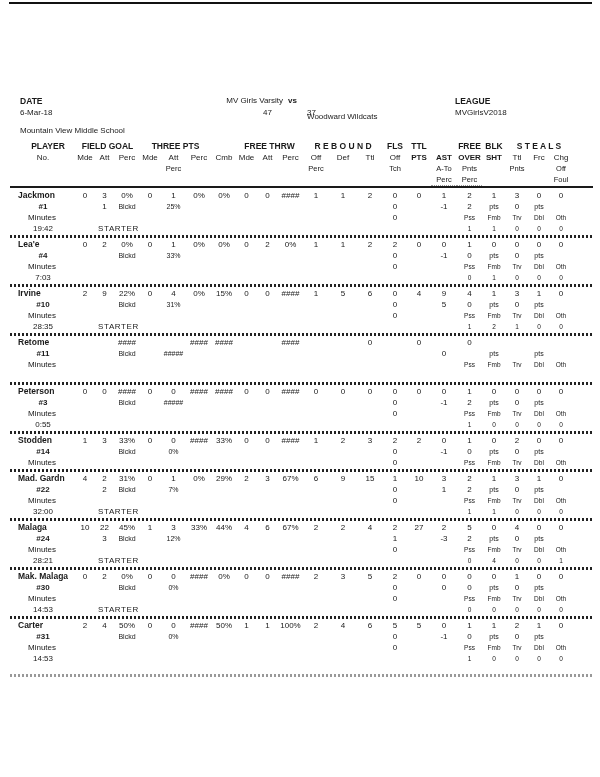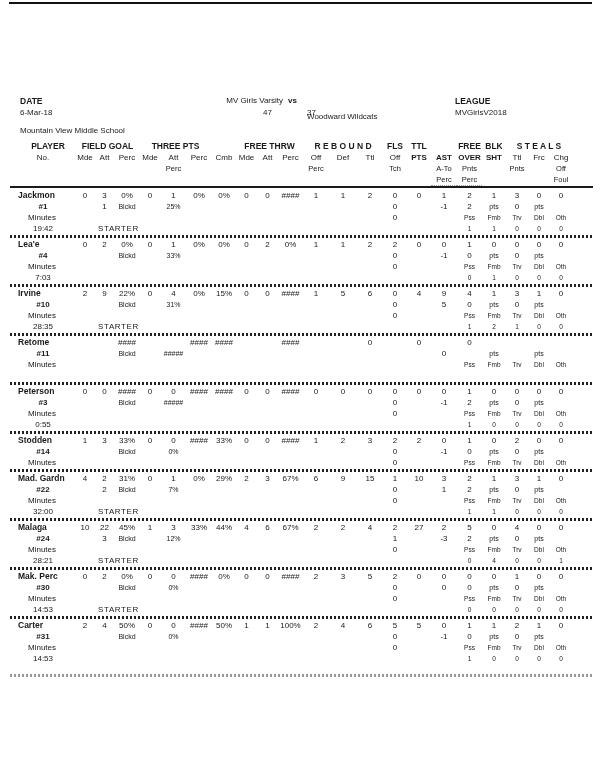--- a/index.html
+++ b/index.html
@@ -505,21 +505,21 @@
         <span style="grid-column: 1 / span 1;">28:21</span>
         <span class="st" style="grid-column: 2 / span 4;">STARTER</span>
         <span class="xs" style="grid-column: 18 / span 1;">0</span>
         <span class="xs" style="grid-column: 19 / span 1;">4</span>
         <span class="xs" style="grid-column: 20 / span 1;">0</span>
         <span class="xs" style="grid-column: 21 / span 1;">0</span>
         <span class="xs" style="grid-column: 22 / span 1;">1</span>
       </div>
       <div class="sep"></div>
       <div class="grid drow">
-        <span class="nm" style="grid-column: 1 / span 1;">Mak. Perc</span>
+        <span class="nm" style="grid-column: 1 / span 1;">Mak. Malaga</span>
         <span style="grid-column: 2 / span 1;">0</span>
         <span style="grid-column: 3 / span 1;">2</span>
         <span style="grid-column: 4 / span 1;">0%</span>
         <span style="grid-column: 5 / span 1;">0</span>
         <span style="grid-column: 6 / span 1;">0</span>
         <span style="grid-column: 7 / span 1;">####</span>
         <span style="grid-column: 8 / span 1;">0%</span>
         <span style="grid-column: 9 / span 1;">0</span>
         <span style="grid-column: 10 / span 1;">0</span>
         <span style="grid-column: 11 / span 1;">####</span>

